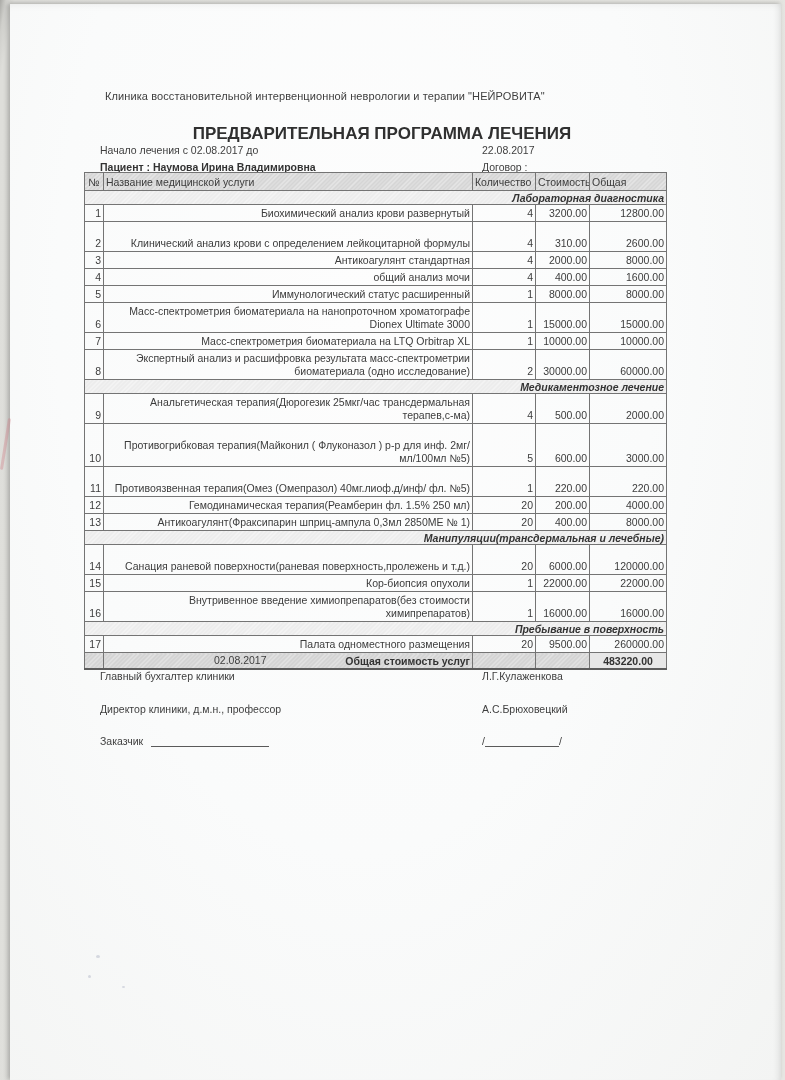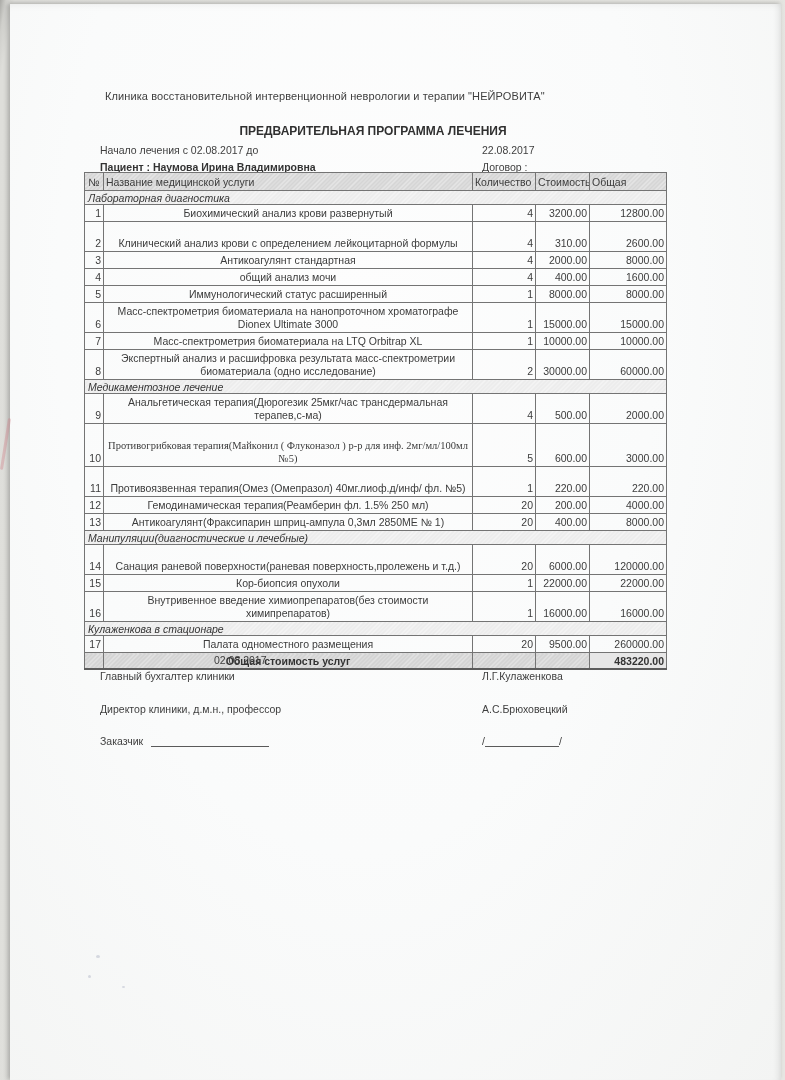--- a/index.html
+++ b/index.html
@@ -15,51 +15,51 @@
     background:radial-gradient(ellipse at 45% 28%, #fdfdfd 0%, #fafbfb 50%, #f3f4f3 100%);
     box-shadow:-3px 0 4px rgba(0,0,0,.18), 0 -2px 3px rgba(0,0,0,.08),
       inset -7px 0 9px -7px rgba(0,0,0,.16), inset 0 7px 9px -7px rgba(0,0,0,.07);
   }
   .crease{position:absolute;left:4px;top:418px;width:3px;height:52px;
     background:rgba(205,125,135,.38);transform:rotate(9deg);border-radius:2px;}
   .speck{position:absolute;border-radius:50%;background:rgba(95,105,140,.22);}
   .content{position:relative;width:100%;height:100%;font-size:10.5px;color:#3e3e3e;}
 
   .clinic{position:absolute;left:95px;top:86px;font-size:11px;letter-spacing:.1px;}
-  .title{position:absolute;left:72px;top:120px;width:582px;text-align:center;
-    font-weight:bold;font-size:12px;color:#303030;}
+  .title{position:absolute;left:81px;top:120px;width:582px;text-align:center;
+    font-weight:bold;font-size:17px;color:#303030;}
   .meta{position:absolute;left:74px;width:582px;height:16px;}
   .meta .lbl{margin-left:16px;text-align:right;}
   .meta .rgt{position:absolute;left:398px;top:0;}
   .m-period{top:140px;}
   .m-patient{top:157px;font-weight:bold;color:#333;}
   .m-patient .rgt{font-weight:normal;color:#3e3e3e;}
 
   table.svc{position:absolute;left:74px;top:168px;width:582px;border-collapse:collapse;
     table-layout:fixed;font-size:10.5px;color:#3c3c3c;}
   table.svc td, table.svc th{border:1px solid #747474;padding:0 2px;overflow:hidden;}
   thead th{
     background-color:#d5d5d5;
     background-image:repeating-linear-gradient(135deg, rgba(255,255,255,.45) 0 1px, rgba(0,0,0,0) 1px 3px);
     font-weight:normal;text-align:left;height:15px;padding:1px 3px;vertical-align:middle;}
   thead th.c-num{text-align:center;padding:1px 0;}
   tr.item td{vertical-align:bottom;line-height:13px;padding-bottom:1px;}
   tr.h-s td{height:15px;} tr.h-d td{height:28px;} tr.h-t td{height:41px;}
   tr.sec td{height:13px;background-color:#ececec;
     background-image:repeating-linear-gradient(135deg, rgba(255,255,255,.5) 0 1px, rgba(0,0,0,0) 1px 3px);
-    font-style:italic;font-weight:normal;vertical-align:middle;padding-left:3px;color:#343434;}
+    font-style:italic;font-weight:bold;vertical-align:middle;padding-left:3px;color:#343434;text-align:right;}
   td.c-num{text-align:right;padding-right:1px;}
-  td.c-name{text-align:center;padding-left:3px;}
+  td.c-name{text-align:right;padding-left:3px;}
   td.c-qty, td.c-price, td.c-sum{text-align:right;padding-right:3px;}
-  td.vtop{vertical-align:top;padding-top:1px;font-family:Liberation Serif, serif;}
+  td.vtop{vertical-align:top;padding-top:1px;}
   td.vmid{vertical-align:middle;}
   tr.total td{height:15px;background-color:#d3d3d3;
     background-image:repeating-linear-gradient(135deg, rgba(255,255,255,.4) 0 1px, rgba(0,0,0,0) 1px 3px);
     font-weight:bold;vertical-align:middle;color:#333;border-bottom:2px solid #5c5c5c;}
-  tr.total td.c-sum{background:#e7e7e7;background-image:none;}
+  tr.total td.c-sum{background:#e7e7e7;background-image:none;text-align:center;}
 
   .footdate{position:absolute;left:74px;top:650px;width:582px;text-align:left;
     padding-left:130px;box-sizing:border-box;}
   .sign-row{position:absolute;left:90px;width:566px;height:16px;}
   .sign-row .s-name{position:absolute;left:382px;top:0;}
   .uline{display:inline-block;width:118px;border-bottom:1px solid #5a5a5a;
     height:11px;margin-left:8px;vertical-align:bottom;}
   .uline2{display:inline-block;width:74px;border-bottom:1px solid #5a5a5a;
     height:11px;vertical-align:bottom;}
 </style>
@@ -191,21 +191,21 @@
               <td class="c-sum">4000.00</td>
             </tr>
             <tr class="item h-s">
               <td class="c-num">13</td>
               <td class="c-name">Антикоагулянт(Фраксипарин шприц-ампула 0,3мл 2850МЕ № 1)</td>
               <td class="c-qty">20</td>
               <td class="c-price">400.00</td>
               <td class="c-sum">8000.00</td>
             </tr>
             <tr class="sec">
-              <td class="c-sec" colspan="5">Манипуляции(диагностические и лечебные)</td>
+              <td class="c-sec" colspan="5">Манипуляции(трансдермальная и лечебные)</td>
             </tr>
             <tr class="item h-d">
               <td class="c-num">14</td>
               <td class="c-name">Санация раневой поверхности(раневая поверхность,пролежень и т.д.)</td>
               <td class="c-qty">20</td>
               <td class="c-price">6000.00</td>
               <td class="c-sum">120000.00</td>
             </tr>
             <tr class="item h-s">
               <td class="c-num">15</td>
@@ -215,21 +215,21 @@
               <td class="c-sum">22000.00</td>
             </tr>
             <tr class="item h-d">
               <td class="c-num">16</td>
               <td class="c-name">Внутривенное введение химиопрепаратов(без стоимости химипрепаратов)</td>
               <td class="c-qty">1</td>
               <td class="c-price">16000.00</td>
               <td class="c-sum">16000.00</td>
             </tr>
             <tr class="sec">
-              <td class="c-sec" colspan="5">Кулаженкова в стационаре</td>
+              <td class="c-sec" colspan="5">Пребывание в поверхность</td>
             </tr>
             <tr class="item h-s">
               <td class="c-num">17</td>
               <td class="c-name">Палата одноместного размещения</td>
               <td class="c-qty">20</td>
               <td class="c-price">9500.00</td>
               <td class="c-sum">260000.00</td>
             </tr>
             <tr class="total">
               <td class="c-num"></td>

